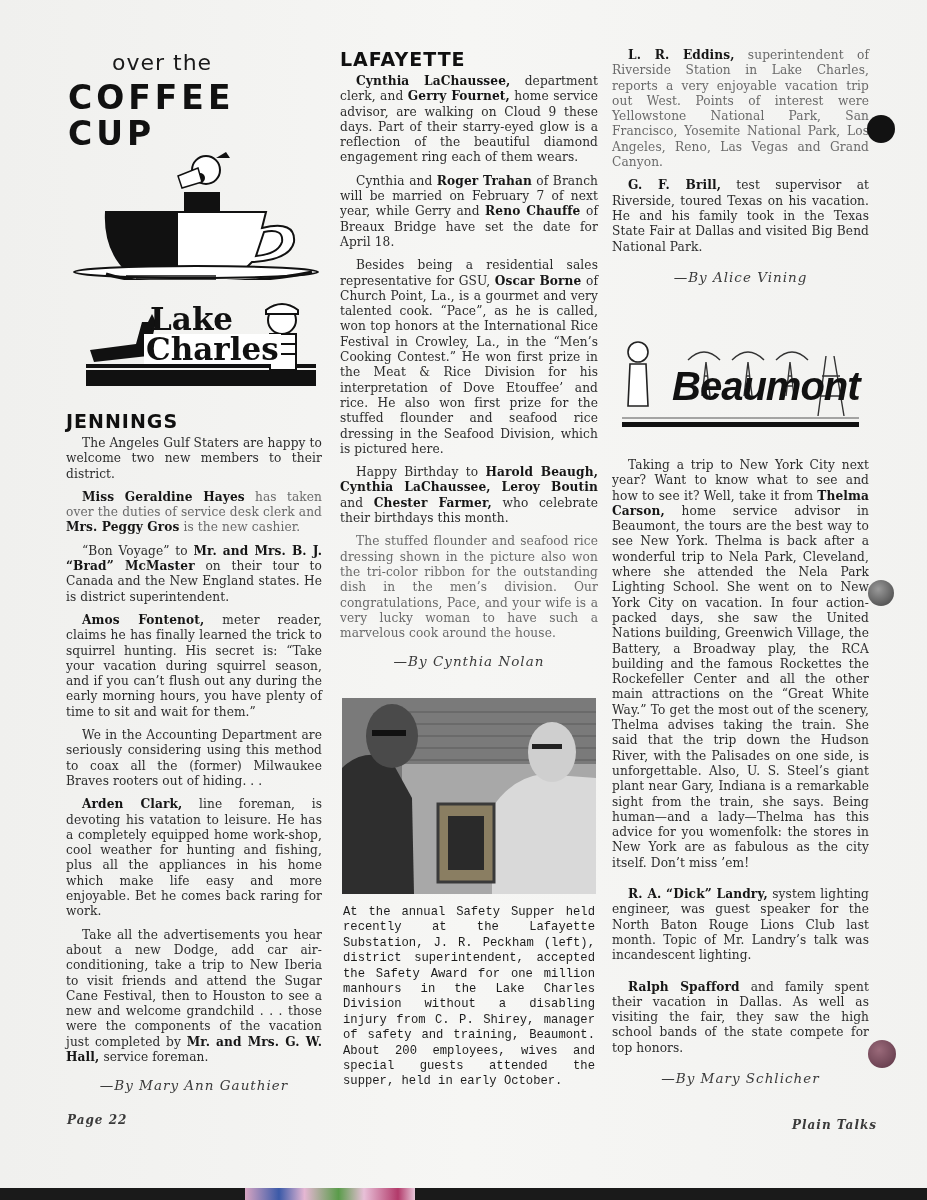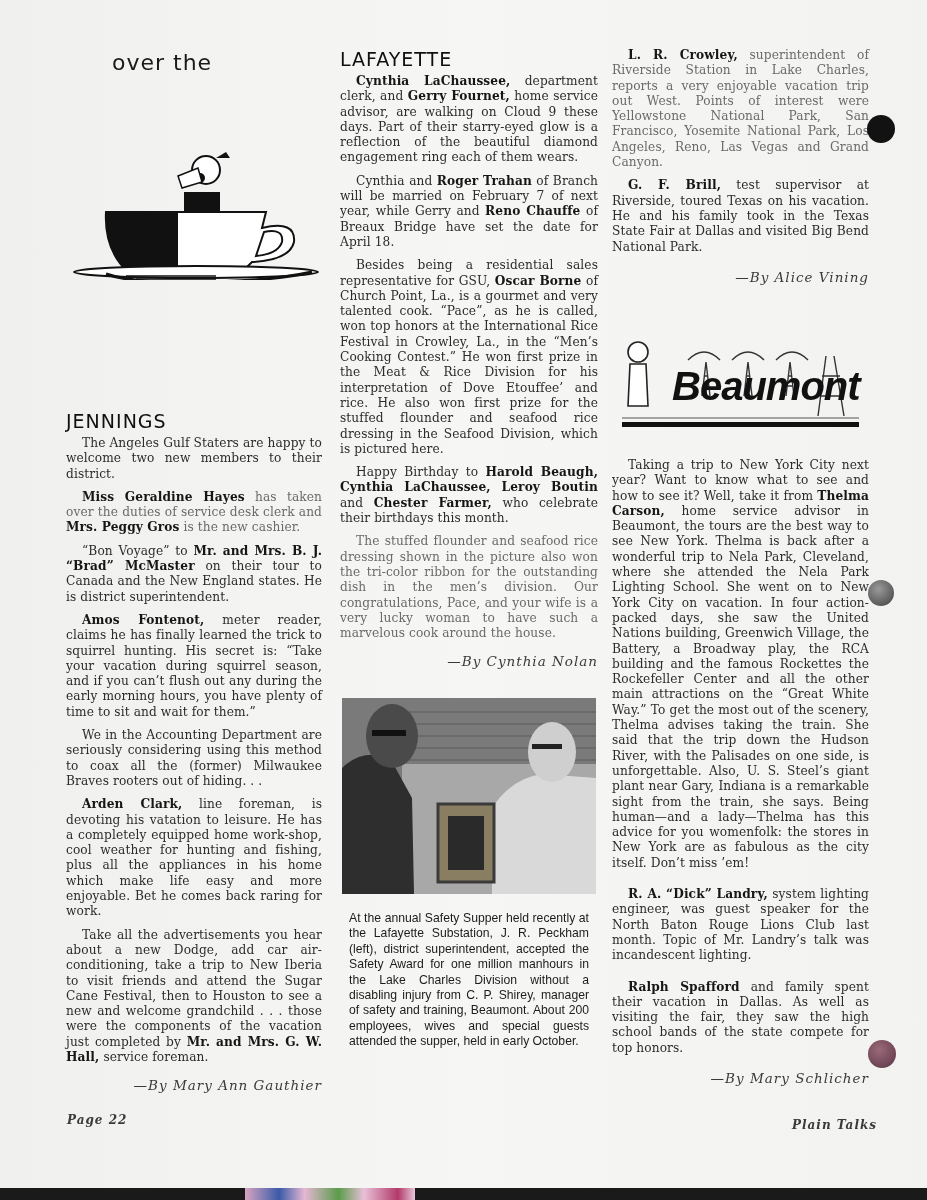--- a/index.html
+++ b/index.html
@@ -23,37 +23,37 @@
   .col2 { left: 340px; width: 258px; }
   .col3 { left: 612px; width: 257px; }
 
   p.para {
     margin: 0 0 8px 0; text-indent: 16px; text-align: justify;
     font-size: 12.2px; line-height: 15.3px; color: #2c2c2c; letter-spacing: 0.1px;
   }
   p.para.faded { color: #6a6a6a; }
   p.para b { color: #161616; }
   .byline {
-    text-align: right; font-style: italic; font-size: 13.5px; color: #3a3a3a;
+    text-align: center; font-style: italic; font-size: 13.5px; color: #3a3a3a;
     letter-spacing: 1px; margin: 12px 0 0 0;
   }
   .section-head {
-    font-family: "DejaVu Sans", sans-serif; font-weight: 400; font-size: 19px;
+    font-family: "DejaVu Sans", sans-serif; font-weight: 700; font-size: 19px;
     letter-spacing: 1px; color: #101010; margin: 0 0 4px 0;
   }
 
   
   .logo-over { position: absolute; left: 112px; top: 50px; font-family: "DejaVu Sans", sans-serif; font-size: 22px; color: #1a1a1a; letter-spacing: 1px; }
   .logo-coffee { position: absolute; left: 68px; top: 80px; font-family: "DejaVu Sans", sans-serif; font-weight: 900; font-size: 33px; letter-spacing: 4px; color: #111; line-height: 36px; }
   .cup-art { position: absolute; left: 66px; top: 150px; width: 256px; height: 130px; }
   .lc-art { position: absolute; left: 86px; top: 300px; width: 230px; height: 90px; }
 
   .caption {
-    font-family: Liberation Sans, sans-serif; font-size: 12.2px; line-height: 15.4px;
-    color: #1c1c1c; text-align: justify; margin: 9px;
+    font-family: Liberation Mono, monospace; font-size: 12.2px; line-height: 15.4px;
+    color: #1c1c1c; text-align: justify; margin: 3px;
   }
   .photo {
     position: absolute; left: 342px; top: 698px; width: 254px; height: 196px;
     background: #6b6b6b; overflow: hidden;
   }
   .beaumont-art { position: absolute; left: 618px; top: 336px; width: 245px; height: 100px; }
 
   .hole { position: absolute; border-radius: 50%; }
   .hole1 { left: 867px; top: 115px; width: 28px; height: 28px; background: #121212; }
   .hole2 { left: 868px; top: 580px; width: 26px; height: 26px; background: radial-gradient(circle at 40% 35%, #9a9a9a, #5a5a5a 70%, #3f3f3f); }
@@ -65,37 +65,57 @@
   }
   .folio-left { left: 67px; }
   .folio-right { left: 792px; top: 1118px; }
 </style>
 </head>
 <body>
 
 <div class="page">
 
   <div class="logo-over">over the</div>
+  <div class="logo-coffee">
+    <div>COFFEE</div>
+    <div>CUP</div>
+  </div>
   <svg class="cup-art" viewBox="0 0 256 130">
     <g>
       <circle cx="140" cy="20" r="14" fill="#fff" stroke="#111" stroke-width="2"></circle>
       <circle cx="134" cy="28" r="5" fill="#111"></circle>
       <rect x="118" y="42" width="36" height="20" fill="#111"></rect>
       <path d="M112 26 l20 -8 l4 14 l-20 6 z" fill="#fff" stroke="#111" stroke-width="1.5"></path>
       <path d="M150 8 l10 -6 l4 6 z" fill="#111"></path>
     </g>
     <path d="M40 62 L200 62 L196 78 Q230 70 228 92 Q224 110 186 112 L176 122 L62 122 Q38 100 40 62 Z" fill="#fff" stroke="#111" stroke-width="2"></path>
     <path d="M40 62 L112 62 L112 122 L62 122 Q38 100 40 62 Z" fill="#111"></path>
     <path d="M198 82 Q218 78 216 92 Q212 104 190 106 Z" fill="#fff" stroke="#111" stroke-width="2"></path>
     <ellipse cx="130" cy="122" rx="122" ry="6" fill="#fff" stroke="#111" stroke-width="2"></ellipse>
     <path d="M40 124 Q70 134 130 132 Q200 132 246 122" fill="none" stroke="#111" stroke-width="3"></path>
     <line x1="60" y1="126" x2="150" y2="126" stroke="#111" stroke-width="1.5"></line>
     <line x1="70" y1="129" x2="150" y2="129" stroke="#111" stroke-width="1.5"></line>
   </svg>
 
+  <div class="lc-art">
+    <svg width="230" height="90" viewBox="0 0 230 90" style="position:absolute;left:0;top:0;">
+      <path d="M4 50 L50 44 L56 22 L62 22 L66 14 L70 22 L62 56 L8 62 Z" fill="#111"></path>
+      <rect x="0" y="70" width="230" height="16" fill="#111"></rect>
+      <rect x="0" y="64" width="230" height="4" fill="#111"></rect>
+      <circle cx="196" cy="20" r="14" fill="#fff" stroke="#111" stroke-width="2"></circle>
+      <path d="M180 10 Q196 -2 212 10 L212 14 L180 14 Z" fill="#fff" stroke="#111" stroke-width="2"></path>
+      <rect x="184" y="34" width="26" height="36" fill="#fff" stroke="#111" stroke-width="2"></rect>
+      <line x1="184" y1="44" x2="210" y2="44" stroke="#111" stroke-width="2"></line>
+      <line x1="184" y1="54" x2="210" y2="54" stroke="#111" stroke-width="2"></line>
+    </svg>
+    <div style="position:absolute;left:58px;top:4px;font-family:'DejaVu Serif',serif;font-weight:bold;font-size:31px;line-height:30px;color:#111;">
+      <div style="padding-left:6px;">Lake</div>
+      <div style="background:#fff;display:inline-block;padding:0 2px;">Charles</div>
+    </div>
+  </div>
 
   <div class="col col1" style="top:410px;">
     <div class="section-head">JENNINGS</div>
     <div>
         <p class="para">The Angeles Gulf Staters are happy to welcome two new members to their district.</p>
         <p class="para faded"><b>Miss Geraldine Hayes</b> has taken over the duties of service desk clerk and <b>Mrs. Peggy Gros</b> is the new cashier.</p>
         <p class="para">“Bon Voyage” to <b>Mr. and Mrs. B. J. “Brad” McMaster</b> on their tour to Canada and the New England states. He is district superintendent.</p>
         <p class="para"><b>Amos Fontenot,</b> meter reader, claims he has finally learned the trick to squirrel hunting. His secret is: “Take your vacation during squirrel season, and if you can’t flush out any during the early morning hours, you have plenty of time to sit and wait for them.”</p>
         <p class="para">We in the Accounting Department are seriously considering using this method to coax all the (former) Milwaukee Braves rooters out of hiding. . .</p>
         <p class="para"><b>Arden Clark,</b> line foreman, is devoting his vatation to leisure. He has a completely equipped home work-shop, cool weather for hunting and fishing, plus all the appliances in his home which make life easy and more enjoyable. Bet he comes back raring for work.</p>
@@ -136,21 +156,21 @@
       <rect x="96" y="106" width="56" height="78" fill="#8a7e62" stroke="#3a3a3a" stroke-width="3"></rect>
       <rect x="106" y="118" width="36" height="54" fill="#2a2a2a"></rect>
     </svg>
   </div>
   <div class="col col2" style="top:902px;">
     <p class="caption">At the annual Safety Supper held recently at the Lafayette Substation, J. R. Peckham (left), district superintendent, accepted the Safety Award for one million manhours in the Lake Charles Division without a disabling injury from C. P. Shirey, manager of safety and training, Beaumont. About 200 employees, wives and special guests attended the supper, held in early October.</p>
   </div>
 
   <div class="col col3" style="top:48px;">
     <div>
-        <p class="para faded"><b>L. R. Crowley,</b> superintendent of Riverside Station in Lake Charles, reports a very enjoyable vacation trip out West. Points of interest were Yellowstone National Park, San Francisco, Yosemite National Park, Los Angeles, Reno, Las Vegas and Grand Canyon.</p>
+        <p class="para faded"><b>L. R. Eddins,</b> superintendent of Riverside Station in Lake Charles, reports a very enjoyable vacation trip out West. Points of interest were Yellowstone National Park, San Francisco, Yosemite National Park, Los Angeles, Reno, Las Vegas and Grand Canyon.</p>
         <p class="para"><b>G. F. Brill,</b> test supervisor at Riverside, toured Texas on his vacation. He and his family took in the Texas State Fair at Dallas and visited Big Bend National Park.</p>
       </div>
     <div class="byline" style="margin-top:14px;">—By Alice Vining</div>
   </div>
 
   <div class="beaumont-art">
     <svg width="245" height="100" viewBox="0 0 245 100" style="position:absolute;left:0;top:0;">
       <circle cx="20" cy="16" r="10" fill="#fff" stroke="#222" stroke-width="1.6"></circle>
       <path d="M12 28 L28 28 L30 70 L10 70 Z" fill="#fff" stroke="#222" stroke-width="1.6"></path>
       <g fill="none" stroke="#333" stroke-width="1.4">

